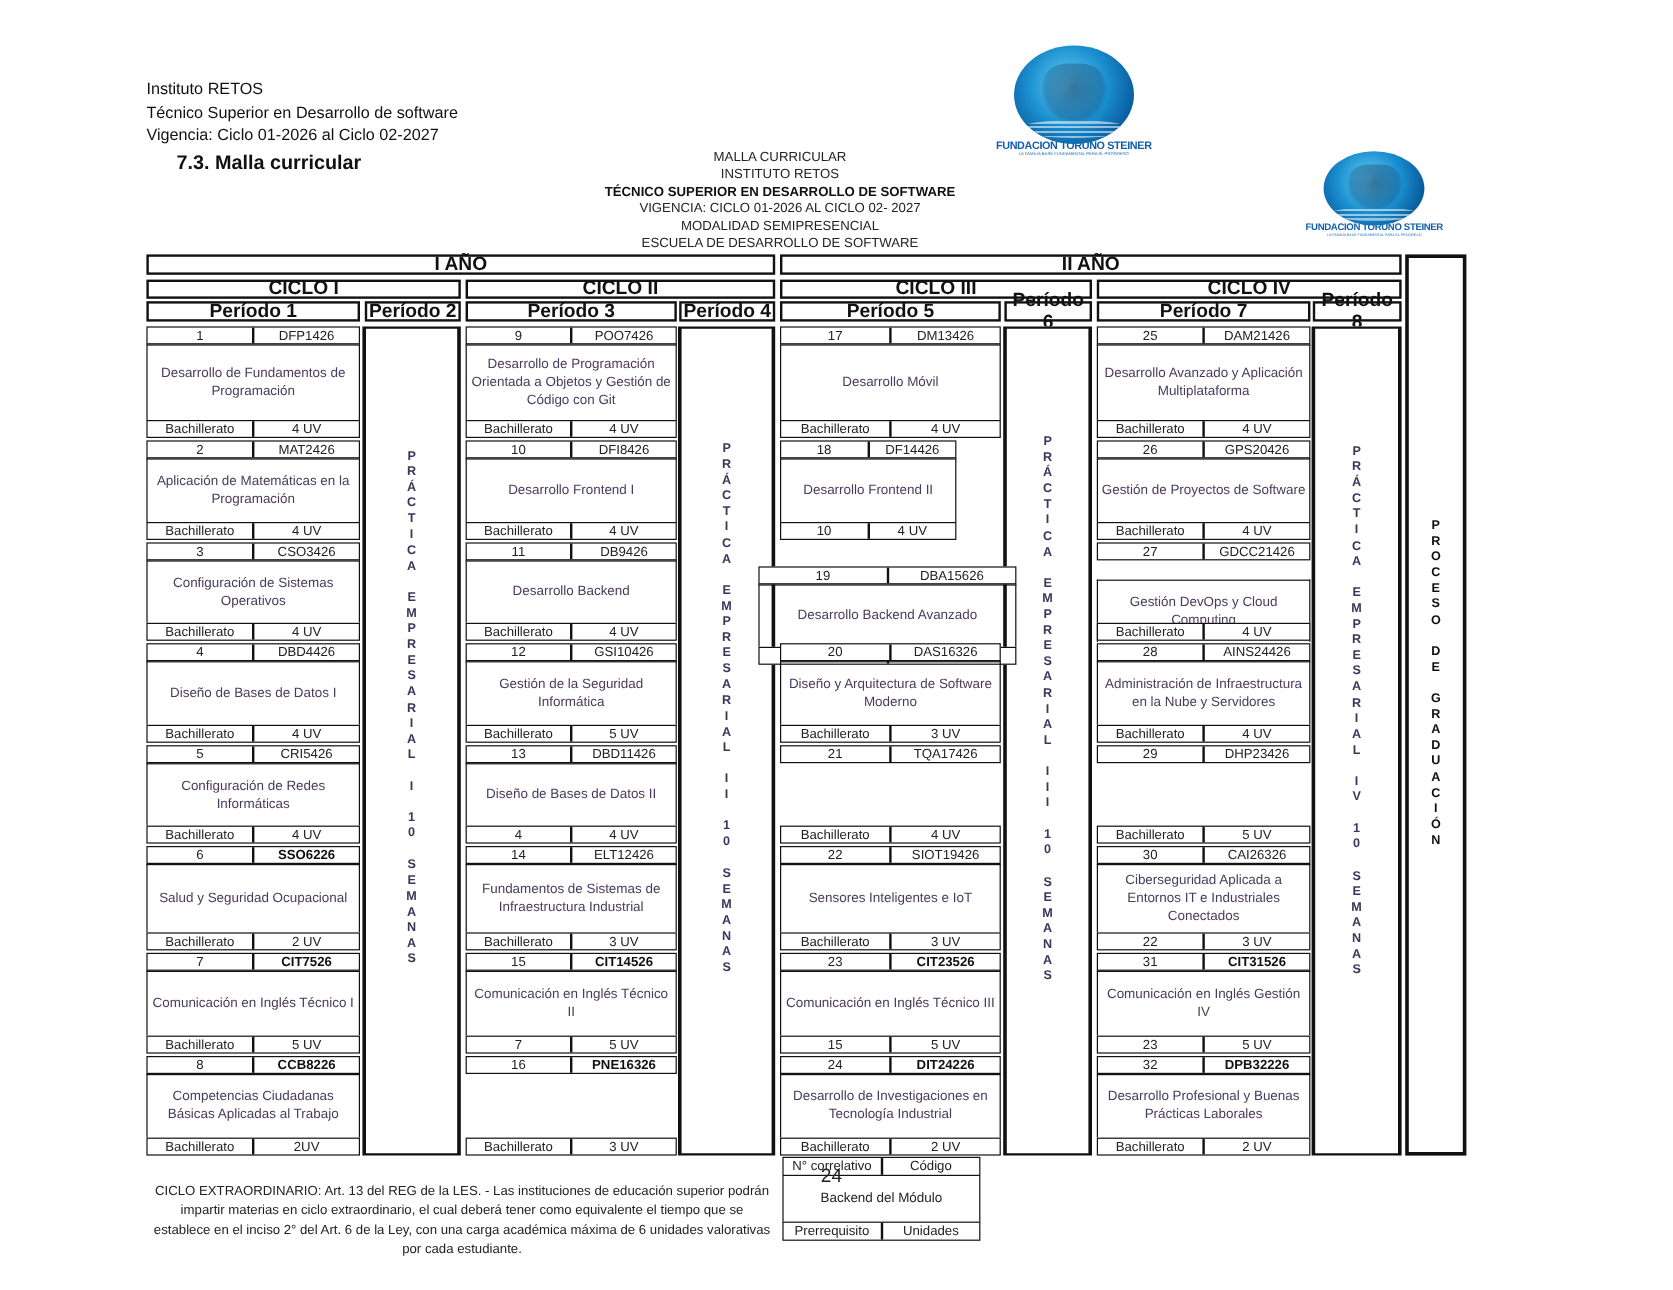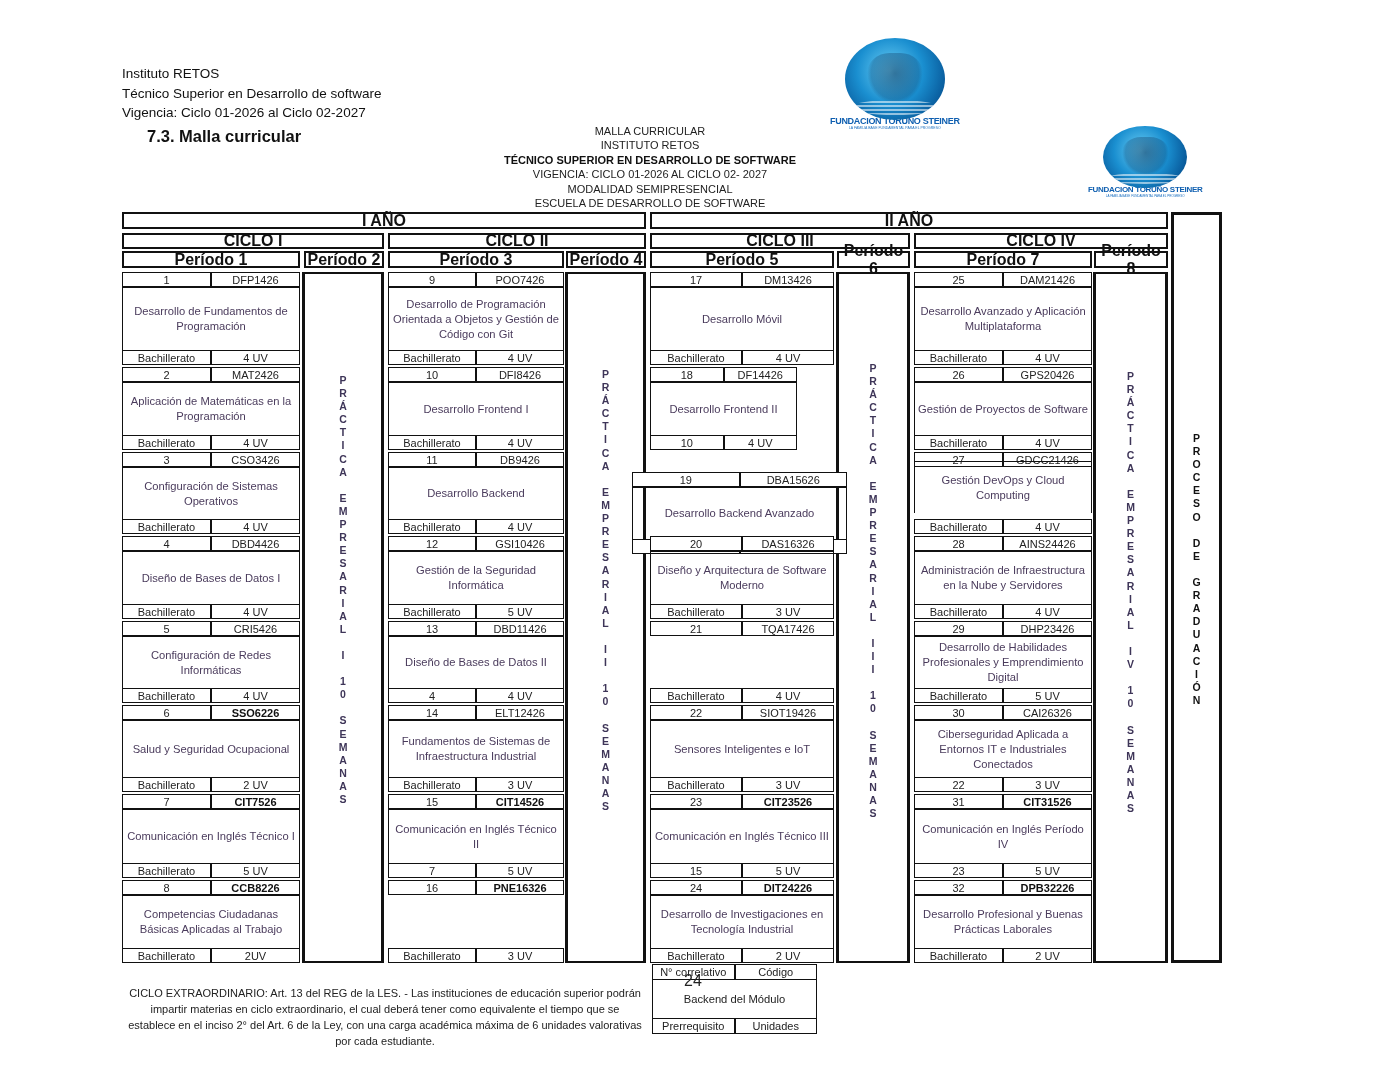--- a/index.html
+++ b/index.html
@@ -558,21 +558,21 @@
       <div class="r bot" style="top:68px;border-top:1.5px solid #111;">
         <div class="c">Bachillerato</div>
         <div class="c">4 UV</div>
       </div>
     </div>
     <div class="mod" style="left: 914px; top: 452px; width: 178px; height: 82px;">
       <div class="r top">
         <div class="c">27</div>
         <div class="c">GDCC21426</div>
       </div>
-      <div class="name" style="top:9px;height:52px;border-top:1.5px solid #111;">Gestión DevOps y Cloud Computing</div>
+      <div class="name" style="top:31px;height:52px;border-top:1.5px solid #111;">Gestión DevOps y Cloud Computing</div>
       <div class="r bot" style="top:67px;border-top:1.5px solid #111;">
         <div class="c">Bachillerato</div>
         <div class="c">4 UV</div>
       </div>
     </div>
     <div class="mod" style="left: 914px; top: 536px; width: 178px; height: 83px;">
       <div class="r top">
         <div class="c">28</div>
         <div class="c">AINS24426</div>
       </div>
@@ -580,21 +580,20 @@
       <div class="r bot" style="top:68px;border-top:1.5px solid #111;">
         <div class="c">Bachillerato</div>
         <div class="c">4 UV</div>
       </div>
     </div>
     <div class="mod" style="left: 914px; top: 621px; width: 178px; height: 82px;">
       <div class="r top">
         <div class="c">29</div>
         <div class="c">DHP23426</div>
       </div>
-      <div class="name" style="top:15px;height:52px;border-top:1.5px solid #111;">Desarrollo de Habilidades Profesionales y Emprendimiento Digital</div>
       <div class="r bot" style="top:67px;border-top:1.5px solid #111;">
         <div class="c">Bachillerato</div>
         <div class="c">5 UV</div>
       </div>
     </div>
     <div class="mod" style="left: 914px; top: 705px; width: 178px; height: 87px;">
       <div class="r top">
         <div class="c">30</div>
         <div class="c">CAI26326</div>
       </div>
@@ -602,21 +601,21 @@
       <div class="r bot" style="top:72px;border-top:1.5px solid #111;">
         <div class="c">22</div>
         <div class="c">3 UV</div>
       </div>
     </div>
     <div class="mod" style="left: 914px; top: 794px; width: 178px; height: 84px;">
       <div class="r top">
         <div class="c">31</div>
         <div class="c b">CIT31526</div>
       </div>
-      <div class="name" style="top:15px;height:54px;border-top:1.5px solid #111;">Comunicación en Inglés Período IV</div>
+      <div class="name" style="top:15px;height:54px;border-top:1.5px solid #111;">Comunicación en Inglés Gestión IV</div>
       <div class="r bot" style="top:69px;border-top:1.5px solid #111;">
         <div class="c">23</div>
         <div class="c">5 UV</div>
       </div>
     </div>
     <div class="mod" style="left: 914px; top: 880px; width: 178px; height: 83px;">
       <div class="r top">
         <div class="c">32</div>
         <div class="c b">DPB32226</div>
       </div>

